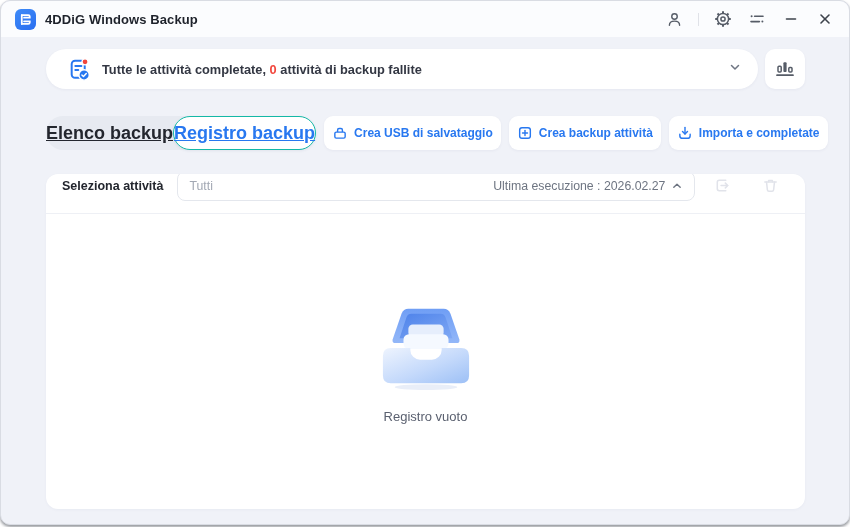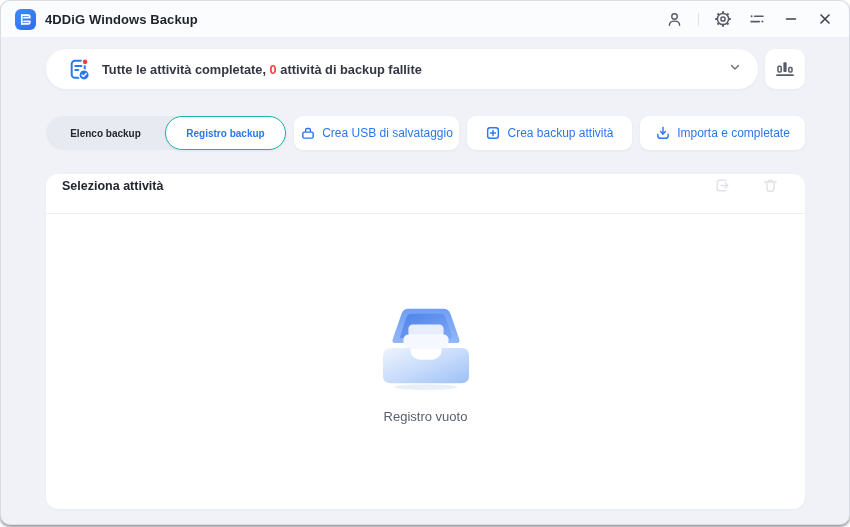--- a/index.html
+++ b/index.html
@@ -40,33 +40,34 @@
     box-shadow:0 1px 3px rgba(30,45,90,.05);
   }
   
   .tab-row { margin-top:27px; display:flex; align-items:center; gap:8px; }
   .seg {
     flex:0 0 240px; height:34px; background:#e7eaf1; border-radius:17px;
     display:flex; align-items:center;
   }
   .seg-tab {
     flex:1; height:34px; display:flex; align-items:center; justify-content:center;
-    font-size:10px; font-weight:bold; color:#23262e; cursor:pointer; border-radius:17px;
+    font-size:18px; font-weight:bold; color:#23262e; cursor:pointer; border-radius:17px;
     white-space:nowrap;
+    text-decoration:underline;
   }
   .seg-tab.active {
     background:#ffffff; color:#2878f0; border:1px solid #14b8a6;
     box-shadow:0 1px 3px rgba(30,45,90,.07);
   }
   .act-btn {
     flex:1; height:34px; background:#ffffff; border:none; border-radius:9px;
     display:flex; align-items:center; justify-content:center; gap:6px;
     font-family:"Liberation Sans", sans-serif;
-    font-size:12px; font-weight:normal; color:#2878f0; cursor:pointer; white-space:nowrap;
-    box-shadow:0 1px 3px rgba(30,45,90,.05); padding:0 0;
+    font-size:12px; font-weight:bold; color:#2878f0; cursor:pointer; white-space:nowrap;
+    box-shadow:0 1px 3px rgba(30,45,90,.05); padding:0 8px;
   }
   
   .panel {
     margin-top:24px; height:335px; background:#ffffff; border-radius:12px;
     display:flex; flex-direction:column; overflow:hidden;
     box-shadow:0 1px 3px rgba(30,45,90,.04);
   }
   .filter-row {
     height:40px; flex:0 0 40px; display:flex; align-items:center;
     padding:0 26px 16px 16px; border-bottom:1px solid #eef0f5;
@@ -218,20 +219,31 @@
             <path d="M3.2 10.4 v1.6 q0 3 3 3 h5.6 q3 0 3 -3 v-1.6"></path>
           </svg>
         </span>
         <span>Importa e completate</span>
       </button>
     </div>
 
     <div class="panel">
       <div class="filter-row">
         <span class="filter-label">Seleziona attività</span>
+        <div class="task-select">
+          <span class="value">Tutti</span>
+          <span class="meta">
+            <span>Ultima esecuzione : 2026.02.27</span>
+            <span style="display:flex;">
+              <svg width="12" height="12" viewBox="0 0 12 12" fill="none" stroke="#6e7582" stroke-width="1.4" stroke-linecap="round" stroke-linejoin="round">
+                <polyline points="2.8,7.3 6,4.2 9.2,7.3"></polyline>
+              </svg>
+            </span>
+          </span>
+        </div>
         <div class="row-icons">
           <button class="icon-btn">
             <svg width="17" height="17" viewBox="0 0 18 18" fill="none" stroke="#e1e3ea" stroke-width="1.6" stroke-linecap="round" stroke-linejoin="round">
               <path d="M12.5 3.5 h-7 q-2 0 -2 2 v7 q0 2 2 2 h7"></path>
               <line x1="7.5" y1="9" x2="14.5" y2="9"></line>
               <polyline points="12,6.5 14.5,9 12,11.5"></polyline>
             </svg>
           </button>
           <button class="icon-btn">
             <svg width="17" height="17" viewBox="0 0 18 18" fill="none" stroke="#e1e3ea" stroke-width="1.6" stroke-linecap="round" stroke-linejoin="round">

